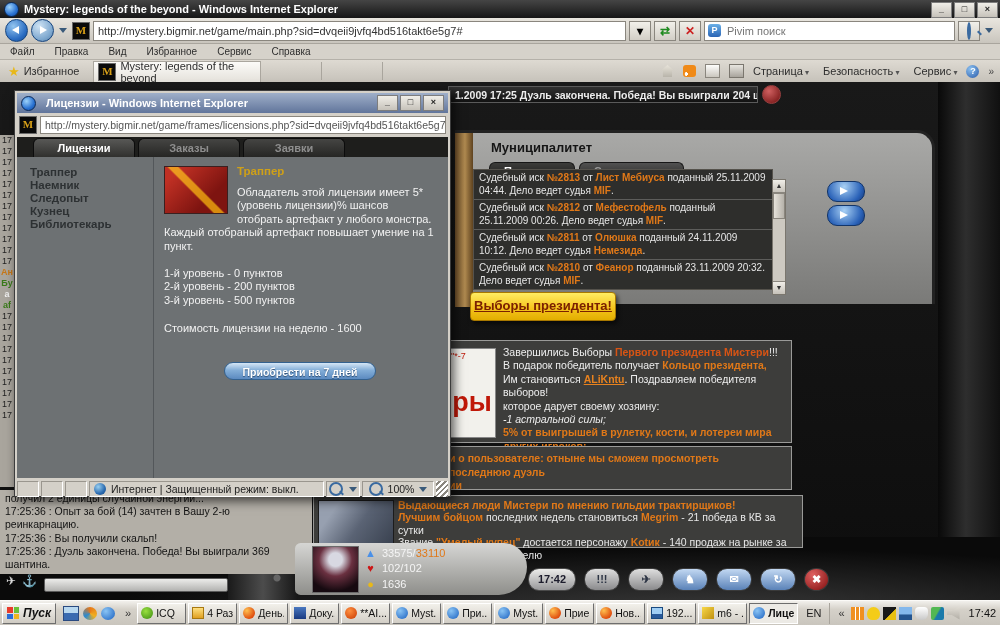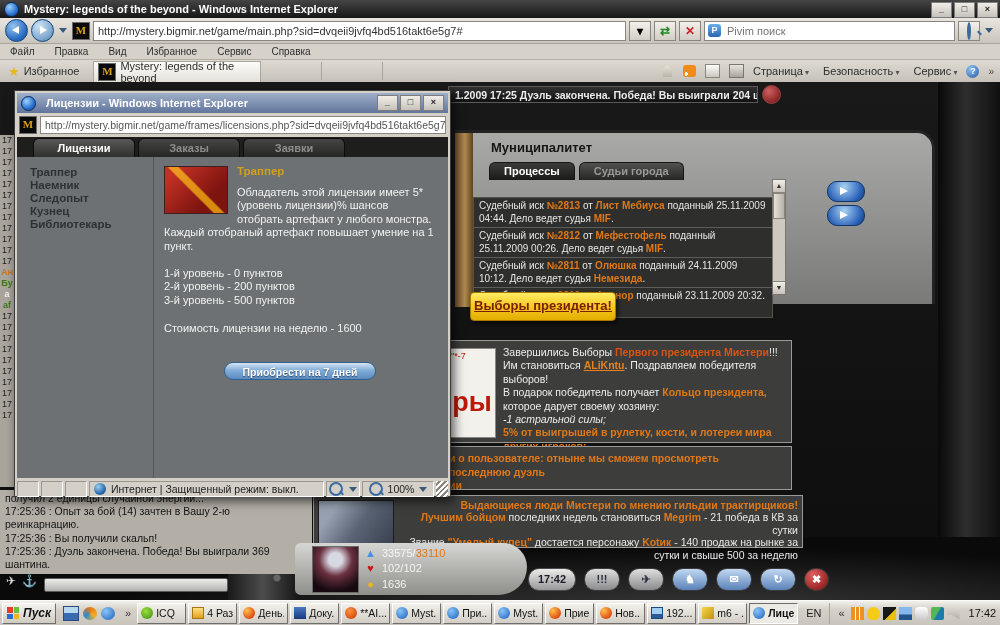--- a/index.html
+++ b/index.html
@@ -76,21 +76,21 @@
   
   .muni{left:455px;top:48px;width:480px;height:174px;background:linear-gradient(#a9a9a7,#7a7a78);
     border-top:3px solid #222;border-right:3px solid #222;border-top-right-radius:18px;box-sizing:border-box;}
   .statue{position:absolute;left:0;top:0;width:18px;height:174px;
     background:linear-gradient(90deg,#6e4f2a,#b08a50 55%,#5e421f);}
   .muni-title{position:absolute;left:36px;top:7px;font-size:13px;font-weight:bold;color:#151515;}
   .muni-tabs{position:absolute;left:34px;top:29px;display:flex;gap:4px;}
   .mtab{height:17px;border-radius:6px 6px 0 0;background:linear-gradient(#515151,#262624);color:#9a9a9a;
     font-size:11px;font-weight:bold;text-align:center;line-height:17px;border:1px solid #161616;border-bottom:none;padding:0 14px;}
   .mtab.active{background:linear-gradient(#3c3c3a,#1a1a18);color:#fff;}
-  .muni-list{position:absolute;left:18px;top:64px;width:298px;border:1px solid #55524c;background:#2e2e2c;}
+  .muni-list{position:absolute;left:18px;top:36px;width:298px;border:1px solid #55524c;background:#2e2e2c;}
   .mrow{padding:2px 5px;font-size:10px;color:#e6e6e6;line-height:12.5px;border-bottom:1px solid #5d5d5b;}
   .mrow:last-child{border-bottom:none;}
   .hl{color:#e07818;font-weight:bold;}
   .hlr{color:#d85414;font-weight:bold;}
   .lnk{color:#e8821e;font-weight:bold;text-decoration:underline;}
   .it{font-style:italic;} .un{text-decoration:underline;}
   .muni-scroll{position:absolute;left:317px;top:46px;width:14px;height:116px;background:#cdc9c1;border:1px solid #7a766e;box-sizing:border-box;}
   .sarr{width:12px;height:12px;background:linear-gradient(#f0eee8,#c6c2ba);border-bottom:1px solid #8a867e;font-size:7px;text-align:center;line-height:12px;color:#333;}
   .sthumb{width:12px;height:26px;background:linear-gradient(90deg,#e6e2da,#b6b2aa);border:1px solid #8a867e;box-sizing:border-box;}
   .sarr.dn{position:absolute;bottom:0;border-top:1px solid #8a867e;border-bottom:none;}
@@ -106,21 +106,21 @@
   .poster{position:absolute;left:7px;top:7px;width:46px;height:88px;background:#f2f1ec;border:1px solid #888;
     overflow:hidden;color:#c01808;}
   .poster-scrib{font-size:9px;line-height:10px;padding:2px;}
   .poster-big{font-weight:bold;font-size:27px;line-height:26px;text-align:center;margin-top:26px;}
   .elect-text{position:absolute;left:62px;top:5px;width:284px;font-size:10.5px;line-height:13.4px;color:#ededed;}
   .user-panel{left:440px;top:364px;width:352px;height:44px;padding:5px 8px;font-size:10.5px;line-height:13.5px;}
   .tavern{left:313px;top:413px;width:490px;height:53px;}
   .tavern-img{position:absolute;left:4px;top:4px;width:74px;height:44px;border:1px solid #1c1c1c;
     background:linear-gradient(125deg,#97a0b0 20%,#5a6374 55%,#39414f),
                repeating-linear-gradient(55deg,rgba(255,255,255,.25) 0 2px,transparent 2px 9px);}
-  .tavern-text{position:absolute;left:84px;top:3px;width:400px;font-size:10.5px;line-height:12.4px;color:#e8e8e8;text-align:right;}
+  .tavern-text{position:absolute;left:84px;top:3px;width:400px;font-size:10.5px;line-height:12.4px;color:#e8e8e8;}
   
   .chat{left:0;top:408px;width:312px;height:84px;background:#b3afa7;color:#131313;font-size:10.5px;
     line-height:13.2px;padding:2px 5px;box-sizing:border-box;}
   .silver-blob{left:295px;top:461px;width:232px;height:52px;border-radius:8px 34px 40px 8px;
     background:linear-gradient(#d6d6d4,#8e8e8a);}
   .avatar{left:312px;top:464px;width:45px;height:45px;border:1px solid #6a6a6a;
     background:radial-gradient(circle at 50% 28%,#d8d8e2 0 17%,#6a3040 42%,#160a10 80%);}
   .stats{left:364px;top:464px;font-size:11px;color:#f4f4f4;line-height:15.4px;}
   .stat-row{display:flex;align-items:center;gap:5px;}
   .sico{width:13px;text-align:center;font-size:11px;}
@@ -340,22 +340,22 @@
 
     <div class="abs elect-btn">Выборы президента!</div>
 
     <div class="abs darkpanel elect-panel">
       <div class="poster">
         <div class="poster-scrib">"*-7</div>
         <div class="poster-big">ры</div>
       </div>
       <div class="elect-text">
           <div class="eline"><span>Завершились Выборы </span><span class="hlr">Первого президента Мистери</span><span>!!!</span></div>
+          <div class="eline"><span>В подарок победитель получает </span><span class="hl">Кольцо президента,</span></div>
           <div class="eline"><span>Им становиться </span><span class="lnk">ALiKntu</span><span>. Поздравляем победителя выборов!</span></div>
-          <div class="eline"><span>В подарок победитель получает </span><span class="hl">Кольцо президента,</span></div>
           <div class="eline"><span>которое дарует своему хозяину:</span></div>
           <div class="eline"><span class="it">-1 астральной силы;</span></div>
           <div class="eline"><span class="hl">5% от выигрышей в рулетку, кости, и лотереи мира других игроков;</span></div>
           <div class="eline"><span class="un">эффект плаща невидимки и мгновенный телепорт по миру</span><span>.</span></div>
         </div>
     </div>
 
     <div class="abs darkpanel user-panel">
         <div class="uline"><span class="hl">и о пользователе: отныне мы сможем просмотреть последнюю дуэль</span></div>
         <div class="uline"><span class="hl">ии</span></div>

